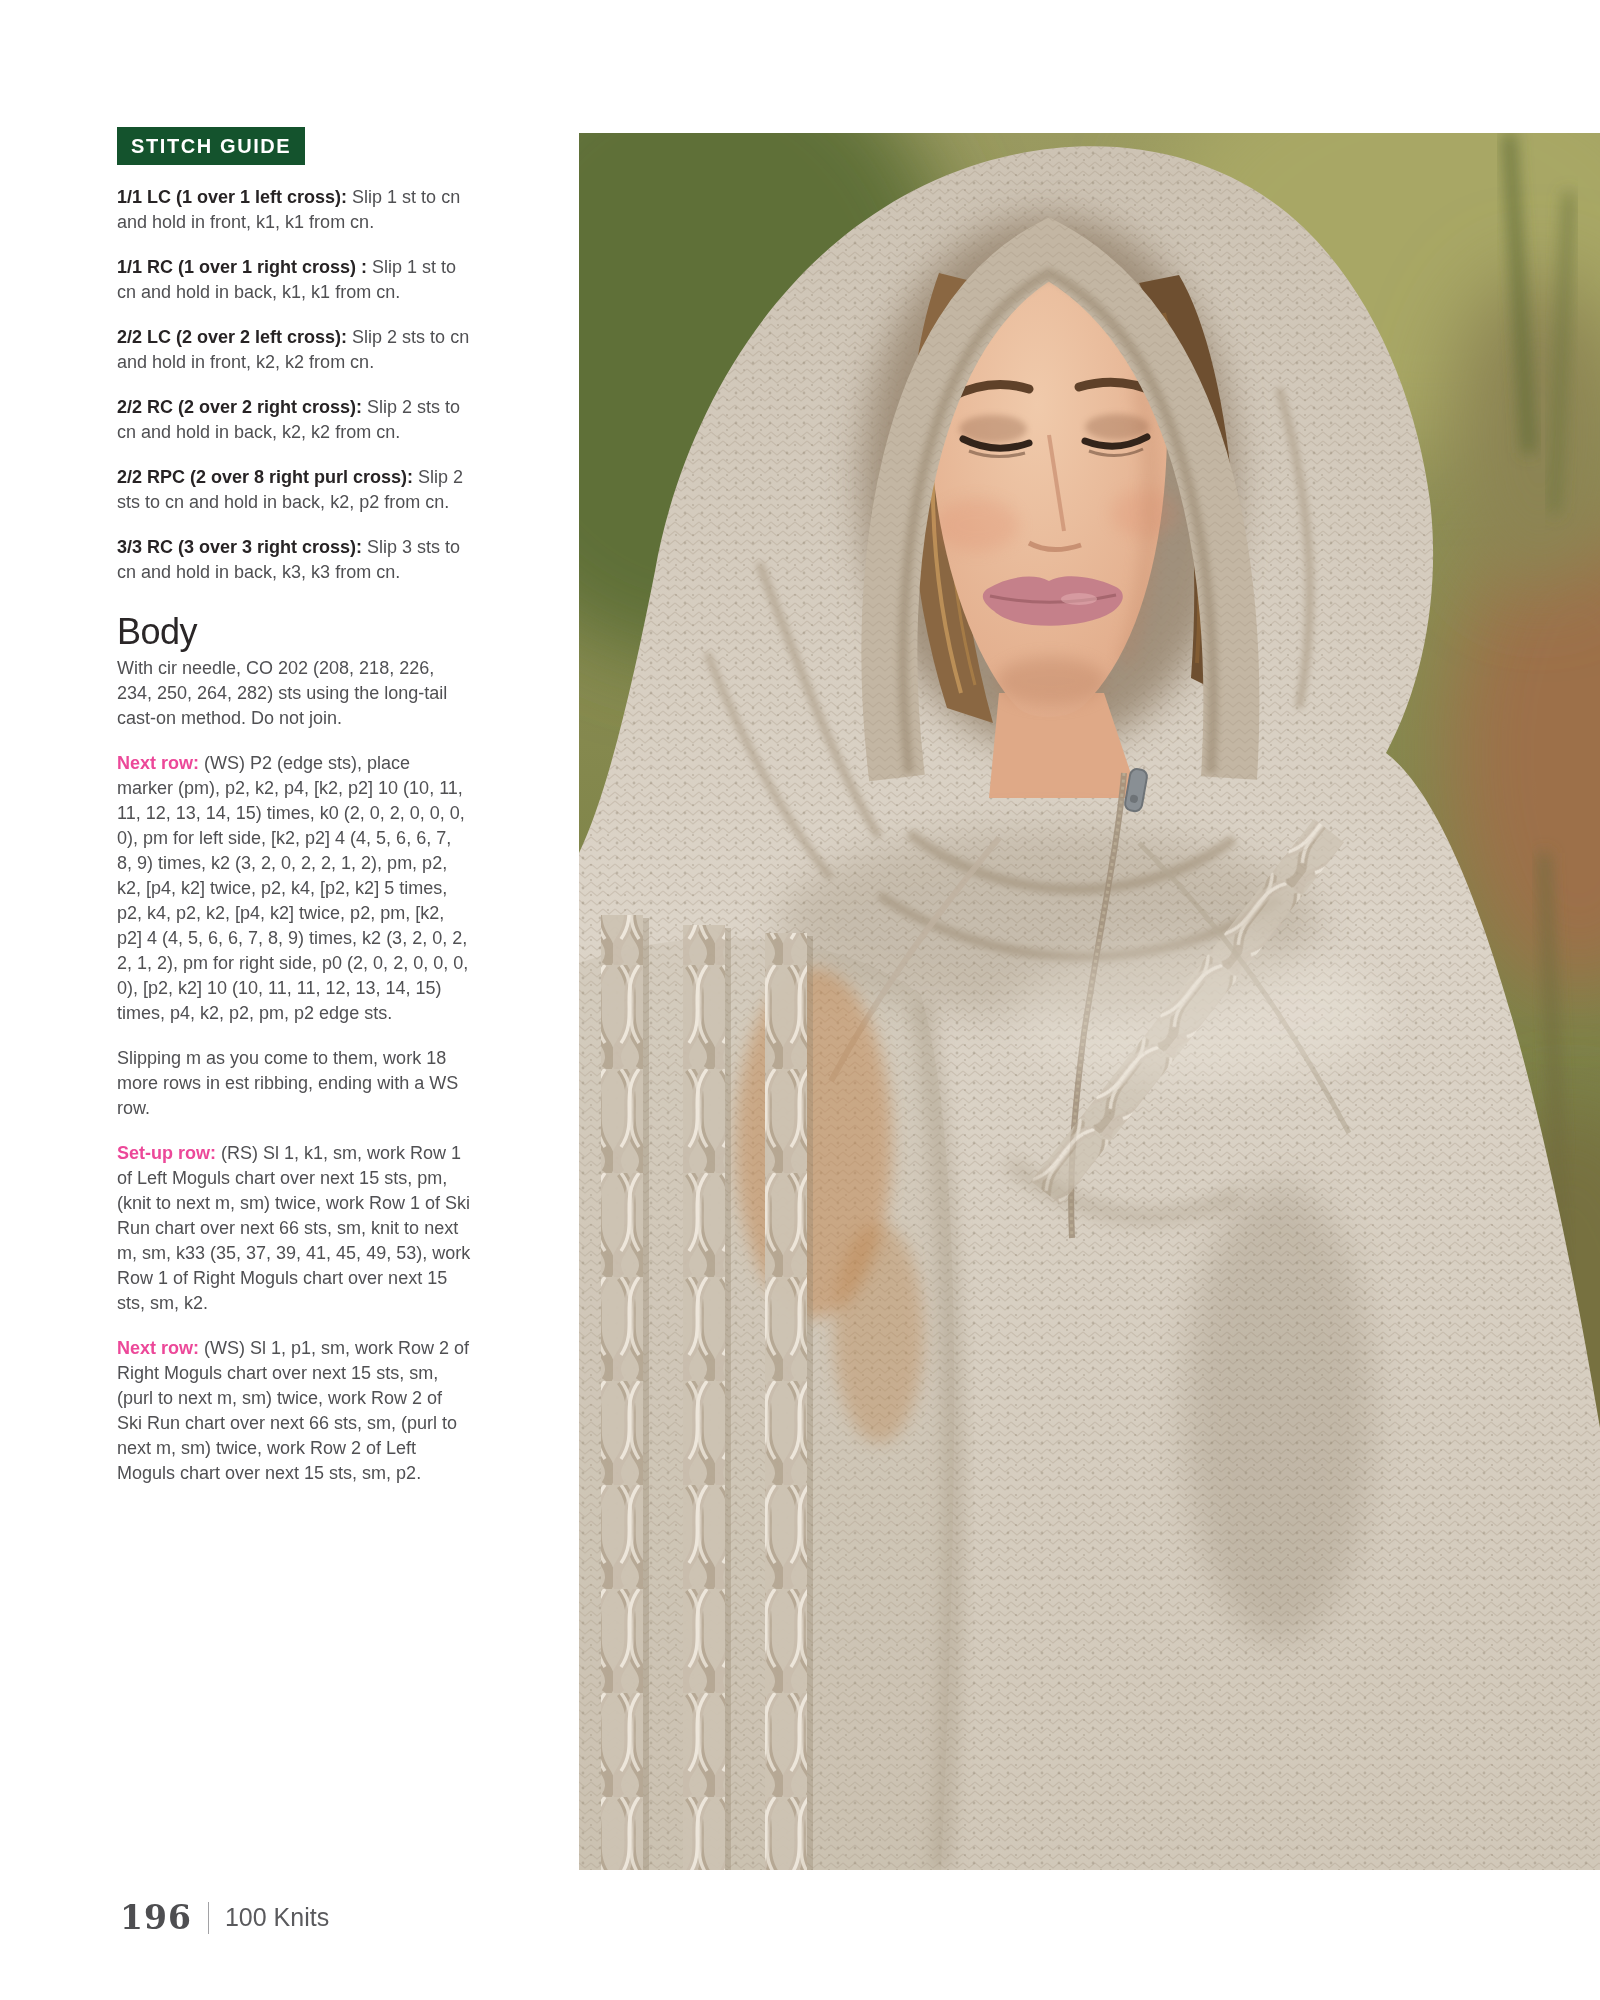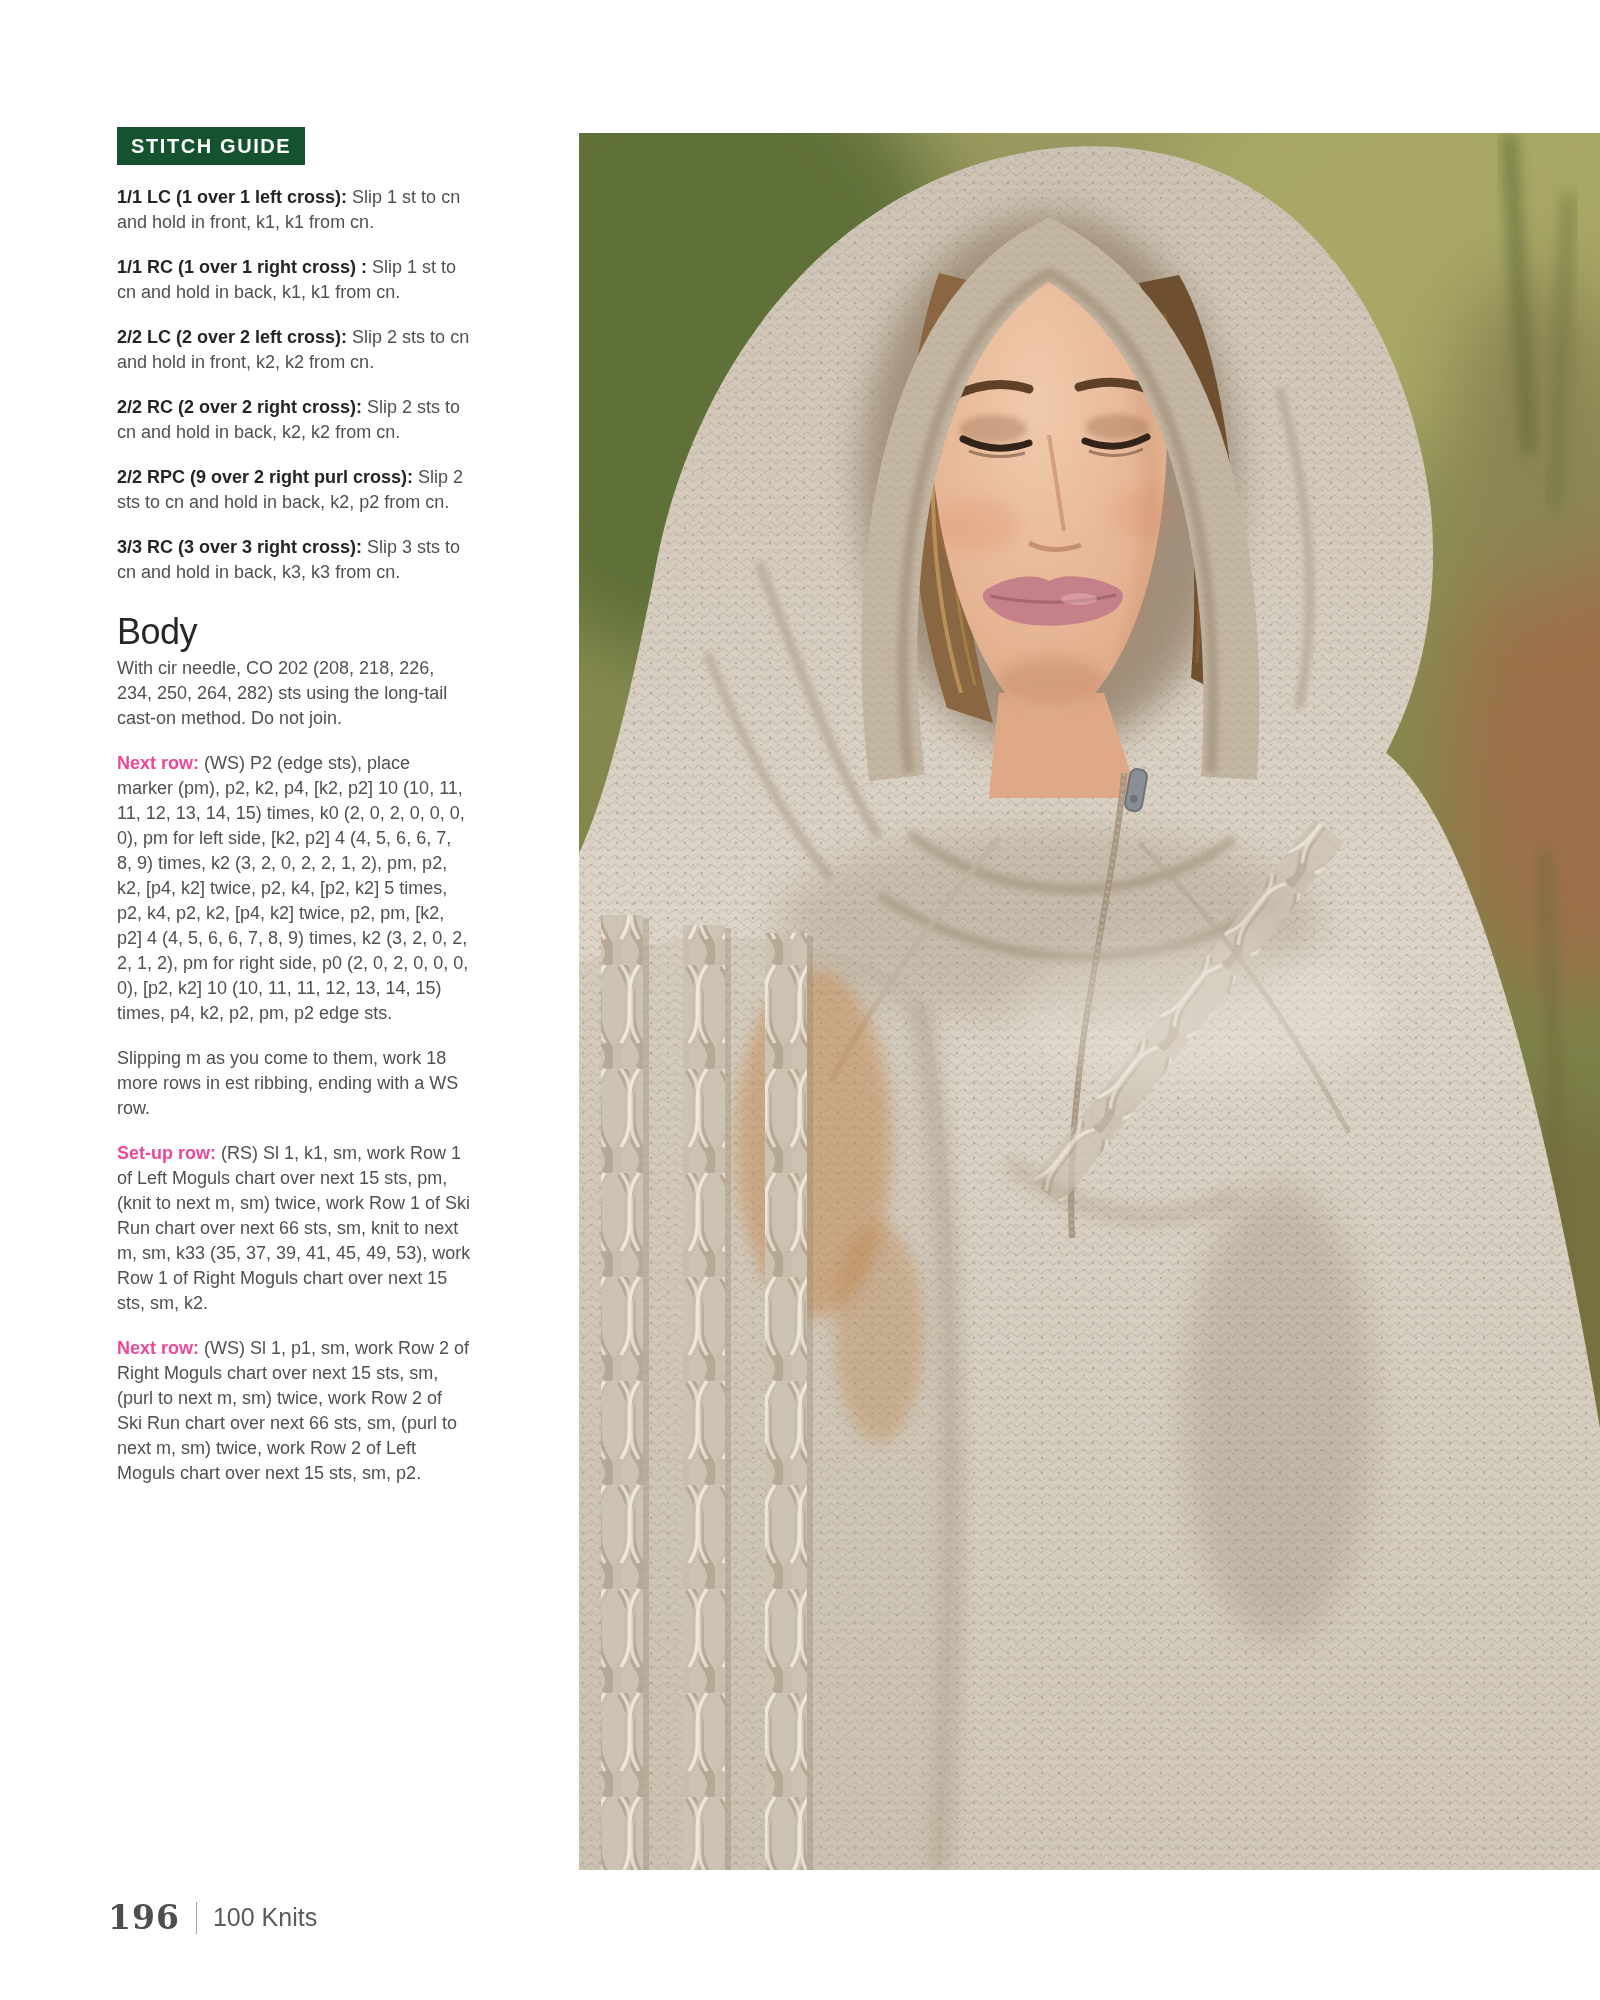--- a/index.html
+++ b/index.html
@@ -33,21 +33,21 @@
   .para b{color:#ec4899;margin-right:5px;}
   .para b:empty{display:none;margin:0;}
   
   .photo{
     position:absolute;left:579px;top:133px;width:1021px;height:1737px;
     margin:0;padding:0;overflow:hidden;
   }
   .photo svg{display:block;}
   
   .pagefooter{
-    position:absolute;left:108px;top:1898px;
+    position:absolute;left:120px;top:1898px;
     display:flex;align-items:center;text-align:right;
   }
   .pagenum{
     font-family:"DejaVu Serif",serif;font-weight:bold;
     font-size:33px;color:#4e4e51;letter-spacing:1px;
   }
   .footer-divider{
     display:inline-block;width:1px;height:32px;background:#a2a2a5;
     margin:0 16px;
   }
@@ -61,21 +61,21 @@
   <aside class="col">
 
     <div class="badge">
       <span>STITCH GUIDE</span>
     </div>
 
     <p class="entry"><b>1/1 LC (1 over 1 left cross):</b><span>Slip 1 st to cn and hold in front, k1, k1 from cn.</span></p>
     <p class="entry"><b>1/1 RC (1 over 1 right cross) :</b><span>Slip 1 st to cn and hold in back, k1, k1 from cn.</span></p>
     <p class="entry"><b>2/2 LC (2 over 2 left cross):</b><span>Slip 2 sts to cn and hold in front, k2, k2 from cn.</span></p>
     <p class="entry"><b>2/2 RC (2 over 2 right cross):</b><span>Slip 2 sts to cn and hold in back, k2, k2 from cn.</span></p>
-    <p class="entry"><b>2/2 RPC (9 over 2 right purl cross):</b><span>Slip 2 sts to cn and hold in back, k2, p2 from cn.</span></p>
+    <p class="entry"><b>2/2 RPC (2 over 8 right purl cross):</b><span>Slip 2 sts to cn and hold in back, k2, p2 from cn.</span></p>
     <p class="entry"><b>3/3 RC (3 over 3 right cross):</b><span>Slip 3 sts to cn and hold in back, k3, k3 from cn.</span></p>
 
     <h1>Body</h1>
 
     <p class="para"><span>With cir needle, CO 202 (208, 218, 226, 234, 250, 264, 282) sts using the long-tail cast-on method. Do not join.</span></p>
     <p class="para"><b class="plabel">Next row:</b><span>(WS) P2 (edge sts), place marker (pm), p2, k2, p4, [k2, p2] 10 (10, 11, 11, 12, 13, 14, 15) times, k0 (2, 0, 2, 0, 0, 0, 0), pm for left side, [k2, p2] 4 (4, 5, 6, 6, 7, 8, 9) times, k2 (3, 2, 0, 2, 2, 1, 2), pm, p2, k2, [p4, k2] twice, p2, k4, [p2, k2] 5 times, p2, k4, p2, k2, [p4, k2] twice, p2, pm, [k2, p2] 4 (4, 5, 6, 6, 7, 8, 9) times, k2 (3, 2, 0, 2, 2, 1, 2), pm for right side, p0 (2, 0, 2, 0, 0, 0, 0), [p2, k2] 10 (10, 11, 11, 12, 13, 14, 15) times, p4, k2, p2, pm, p2 edge sts.</span></p>
     <p class="para"><span>Slipping m as you come to them, work 18 more rows in est ribbing, ending with a WS row.</span></p>
     <p class="para"><b class="plabel">Set-up row:</b><span>(RS) Sl 1, k1, sm, work Row 1 of Left Moguls chart over next 15 sts, pm, (knit to next m, sm) twice, work Row 1 of Ski Run chart over next 66 sts, sm, knit to next m, sm, k33 (35, 37, 39, 41, 45, 49, 53), work Row 1 of Right Moguls chart over next 15 sts, sm, k2.</span></p>
     <p class="para"><b class="plabel">Next row:</b><span>(WS) Sl 1, p1, sm, work Row 2 of Right Moguls chart over next 15 sts, sm, (purl to next m, sm) twice, work Row 2 of Ski Run chart over next 66 sts, sm, (purl to next m, sm) twice, work Row 2 of Left Moguls chart over next 15 sts, sm, p2.</span></p>
   </aside>

